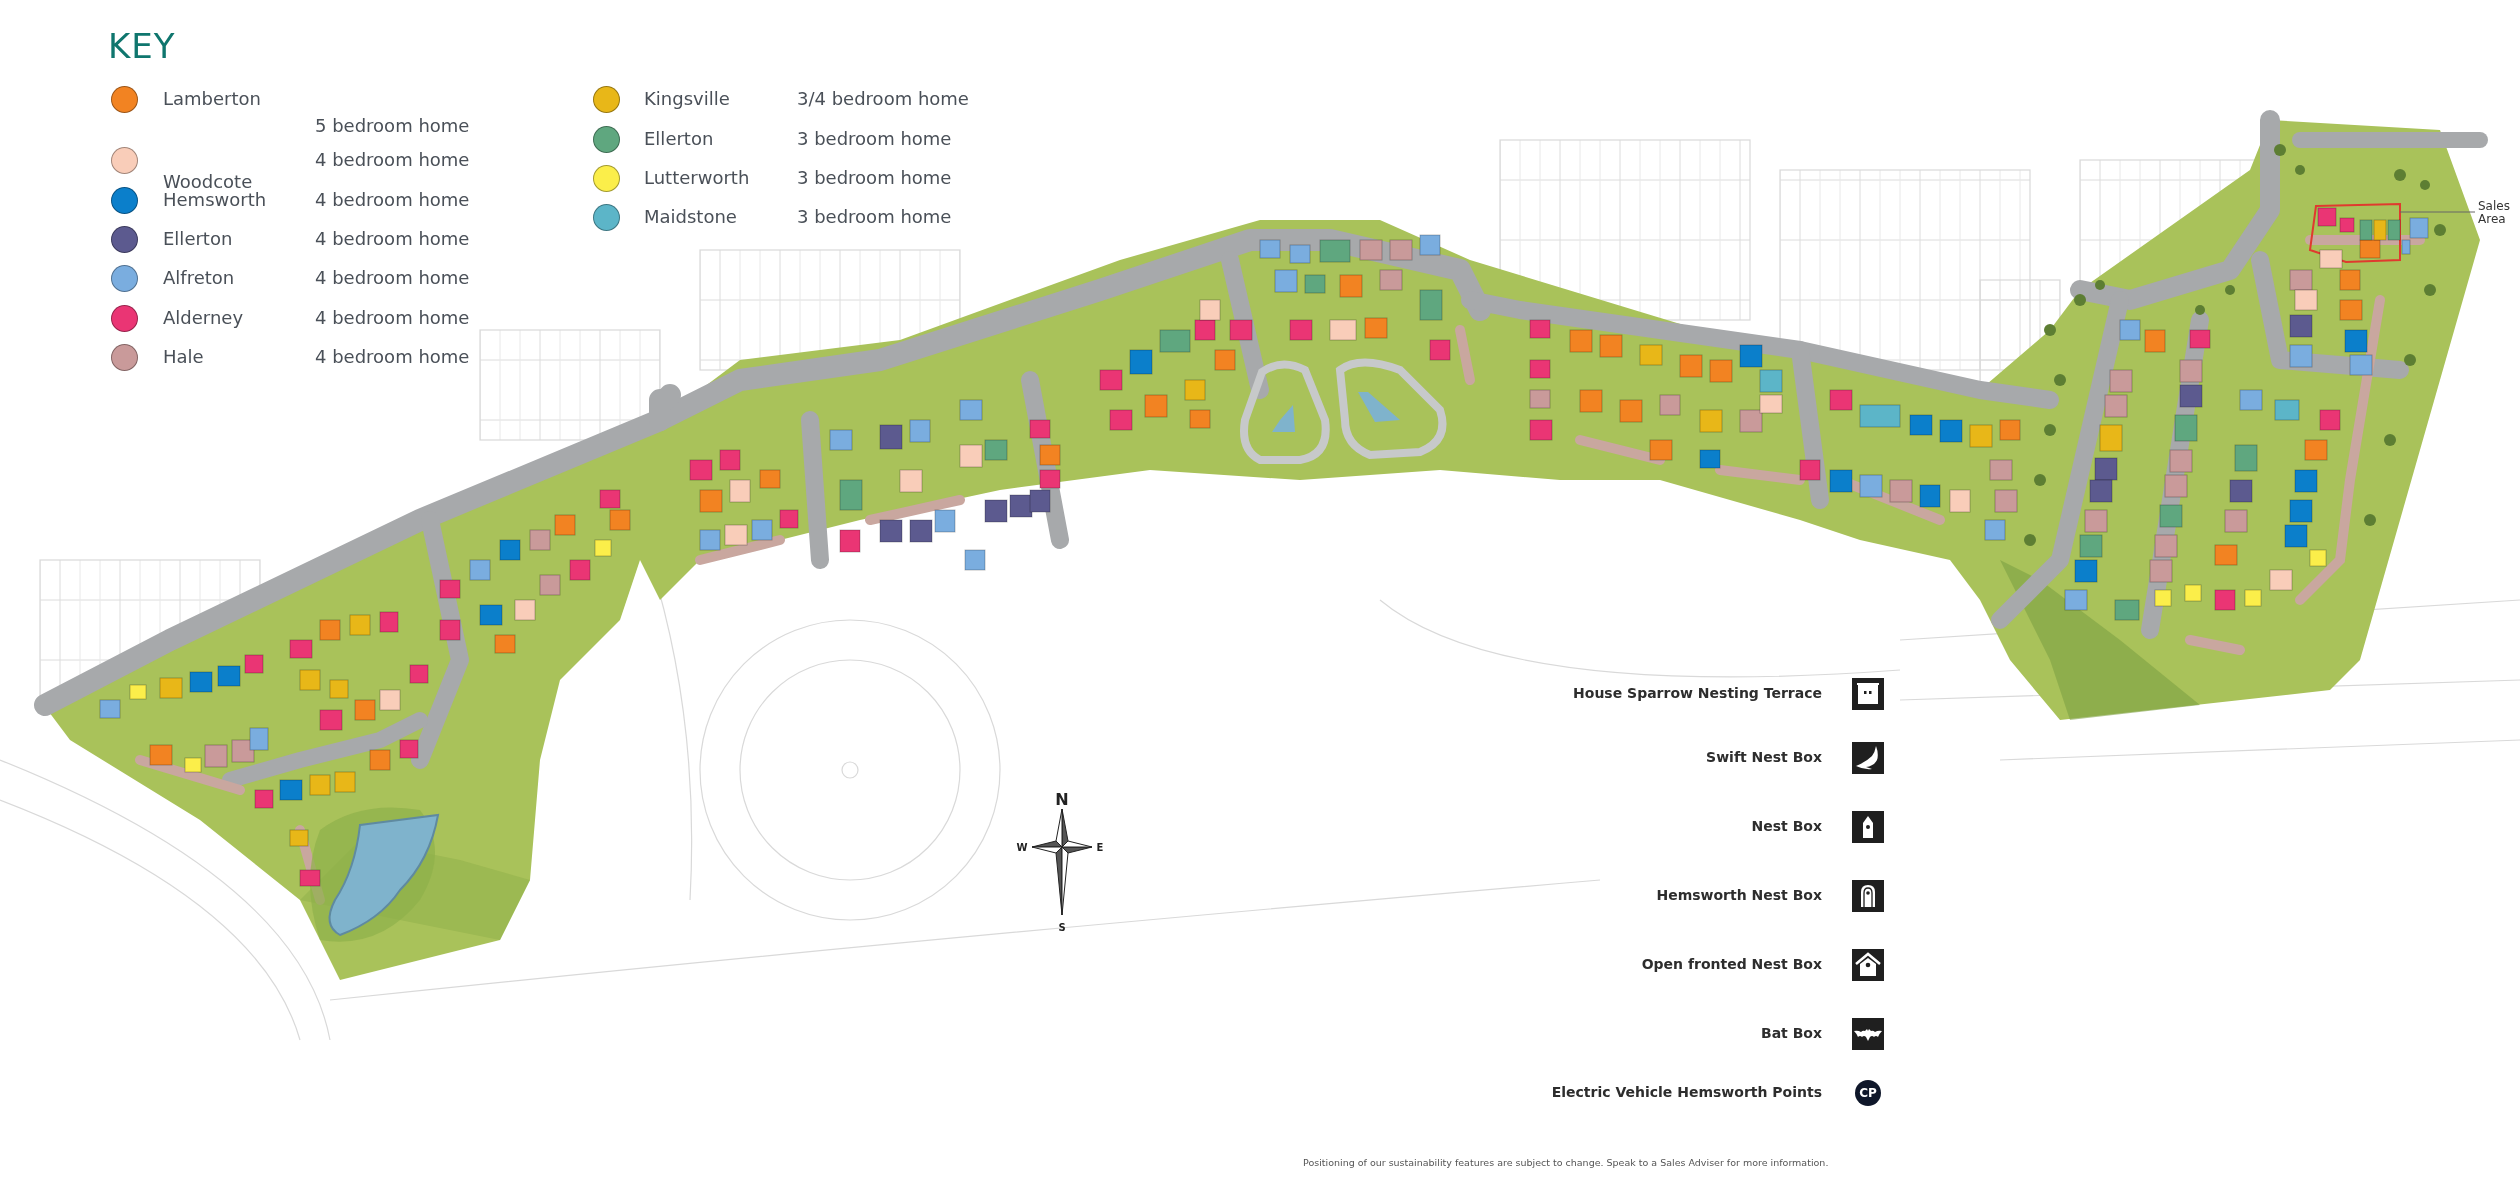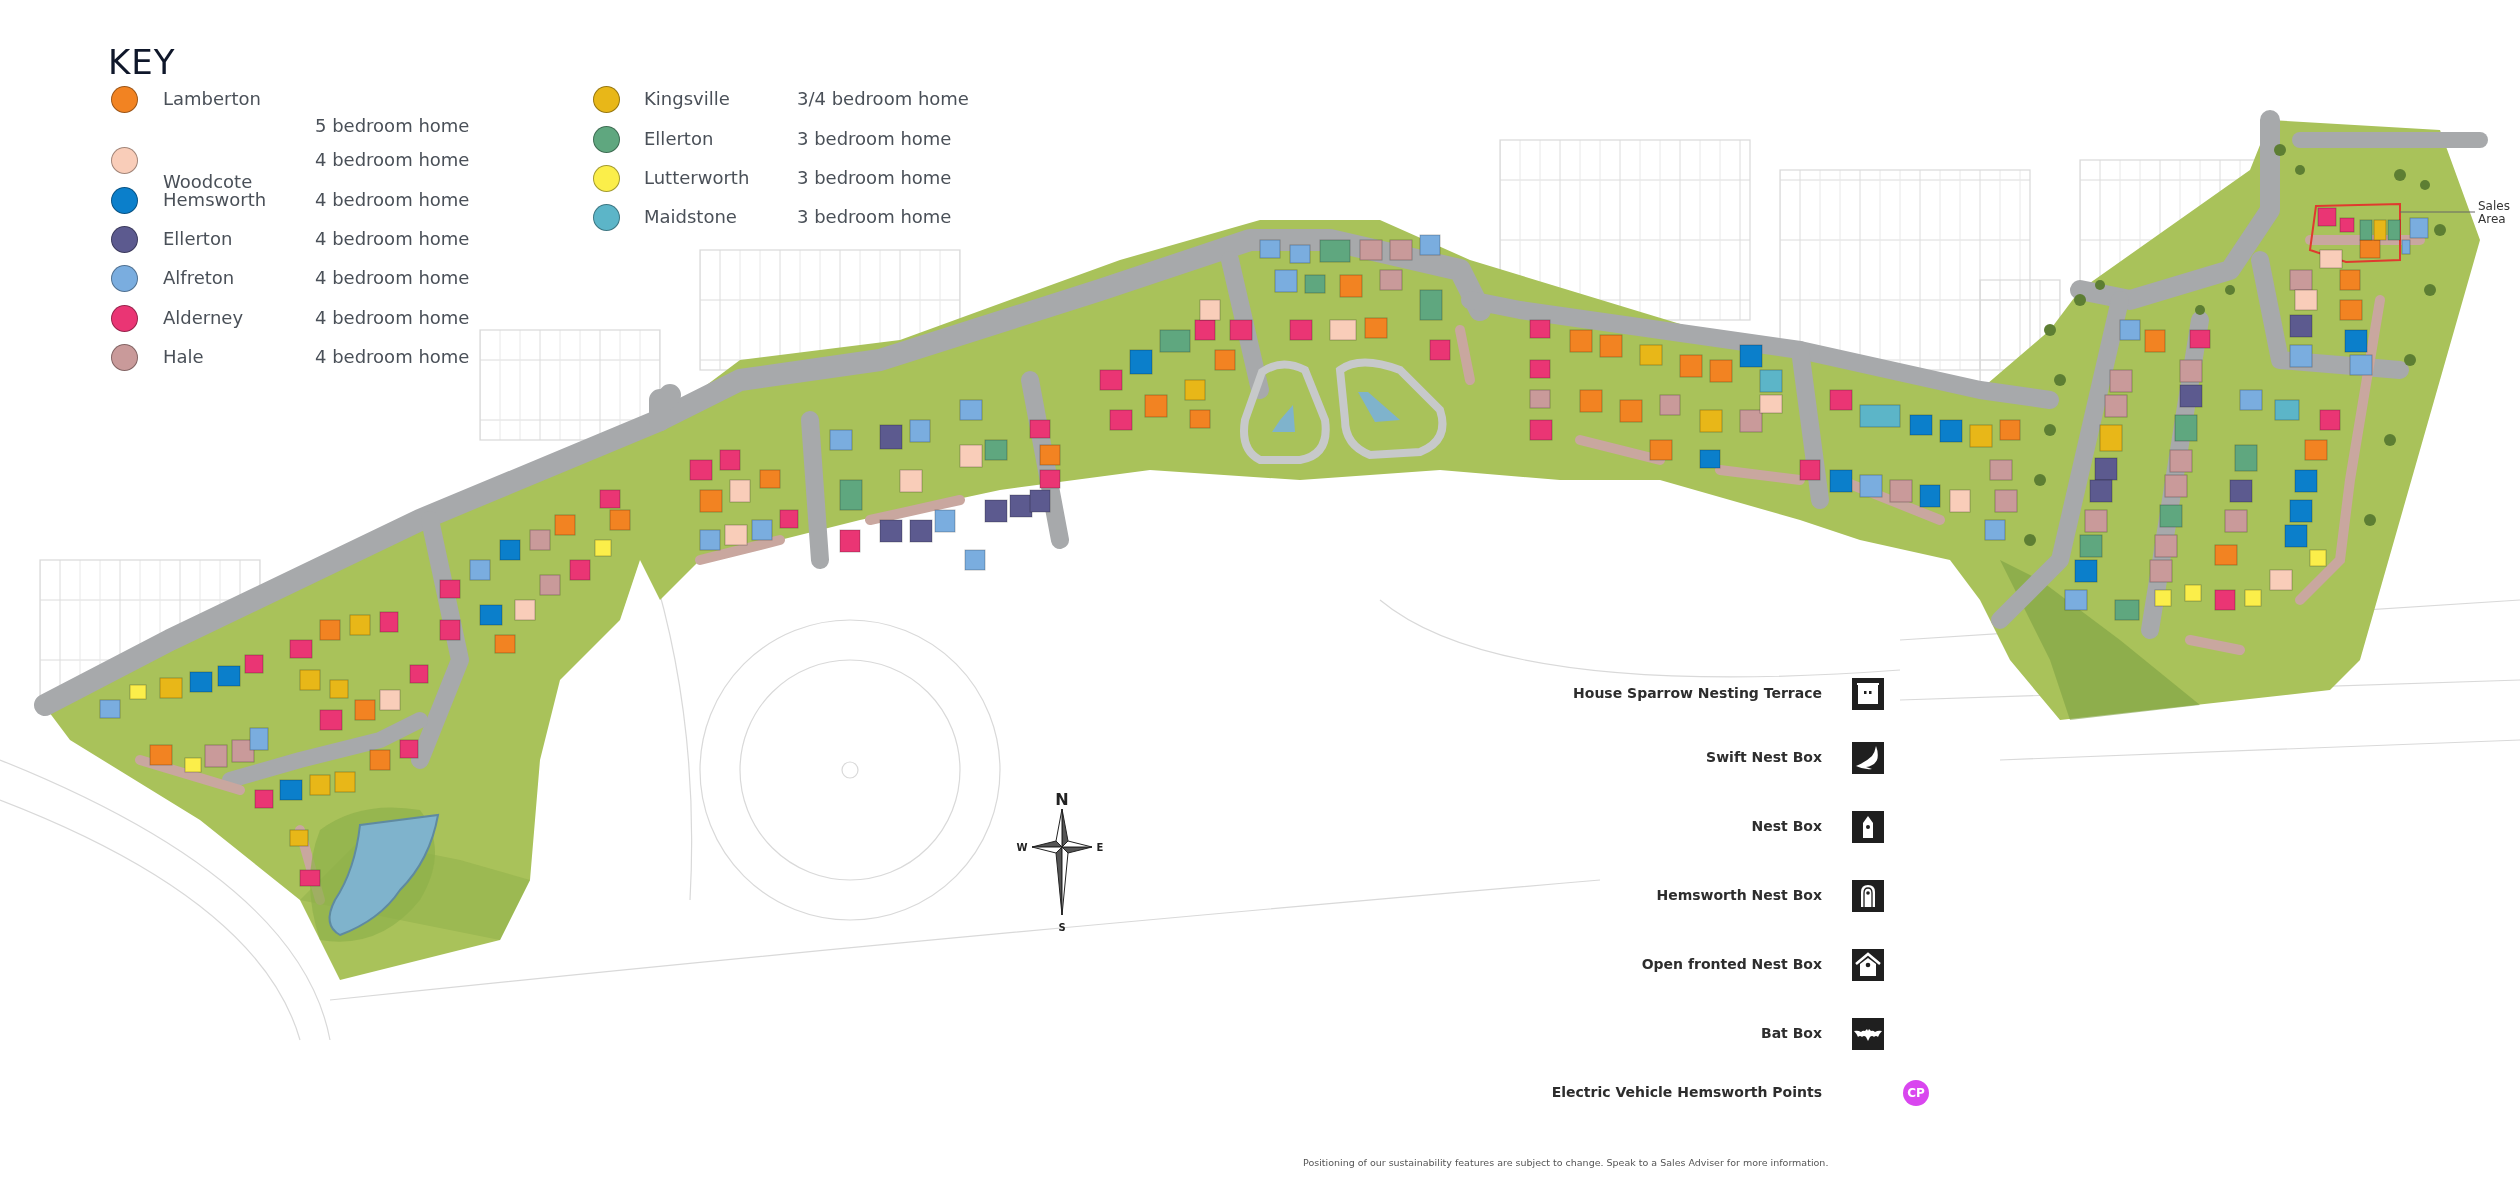--- a/index.html
+++ b/index.html
@@ -1,25 +1,25 @@
 <!DOCTYPE html>
 <html><head>
 <meta charset="utf-8">
 <style>
   html,body{margin:0;padding:0;background:#ffffff;}
   body{width:2520px;height:1183px;position:relative;overflow:hidden;font-family:"DejaVu Sans","Liberation Sans",sans-serif;color:#4a5058;}
   #map{position:absolute;left:0;top:0;width:2520px;height:1183px;}
-  .key-title{position:absolute;left:108px;top:26px;font-size:34px;letter-spacing:1px;color:#0f172a;font-weight:normal;margin-top:16px;}
+  .key-title{position:absolute;left:108px;top:26px;font-size:34px;letter-spacing:1px;color:#0f766e;font-weight:normal;}
   .key-row{position:absolute;height:30px;display:flex;align-items:center;}
   .dot{position:absolute;width:27px;height:27px;border-radius:50%;border:1px solid rgba(0,0,0,0.35);box-sizing:border-box;}
   .kname{position:absolute;font-size:18px;color:#4a5058;white-space:nowrap;}
   .kdesc{position:absolute;font-size:18px;color:#4a5058;white-space:nowrap;}
   .eco-label{position:absolute;font-size:14px;color:#2d2d2d;white-space:nowrap;text-align:right;font-weight:bold;}
   .eco-icon{position:absolute;width:32px;height:32px;background:#1f1f1f;}
-  .cp-icon{position:absolute;width:26px;height:26px;border-radius:50%;background:#d946ef;color:#fff;font-size:12px;font-weight:bold;display:flex;align-items:center;justify-content:center;margin-left:48px;}
+  .cp-icon{position:absolute;width:26px;height:26px;border-radius:50%;background:#0f172a;color:#fff;font-size:12px;font-weight:bold;display:flex;align-items:center;justify-content:center;}
   .footnote{position:absolute;left:1303px;top:1157px;font-size:9.5px;color:#555;white-space:nowrap;}
   .sales{position:absolute;left:2478px;top:200px;font-size:12px;color:#333;line-height:13px;}
   .compass-letter{font-family:"DejaVu Sans",sans-serif;font-weight:bold;fill:#222;}
 </style>
 </head>
 <body>
 
 <svg id="map" viewBox="0 0 2520 1183" xmlns="http://www.w3.org/2000/svg">
   <defs>
     <pattern id="hatch" width="60" height="60" patternUnits="userSpaceOnUse">

